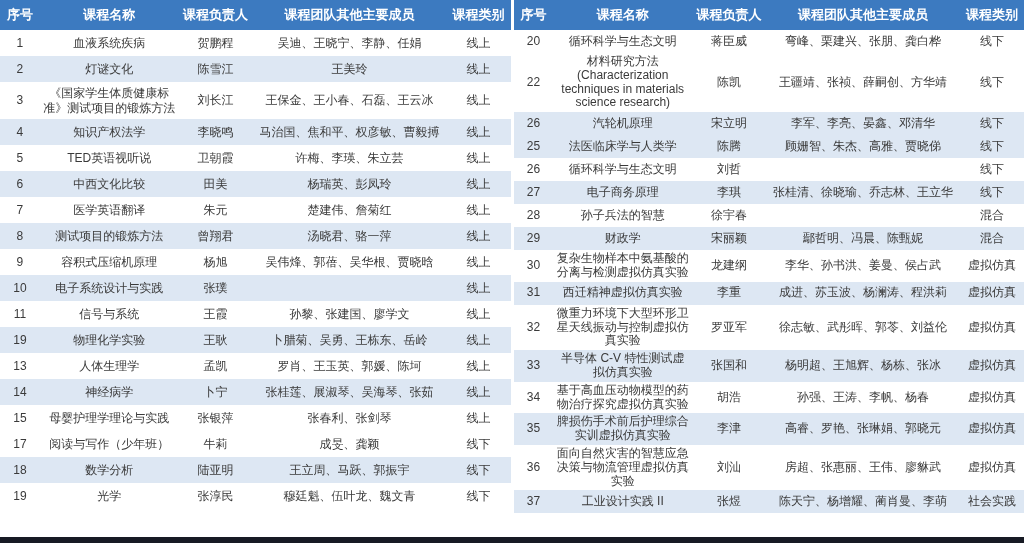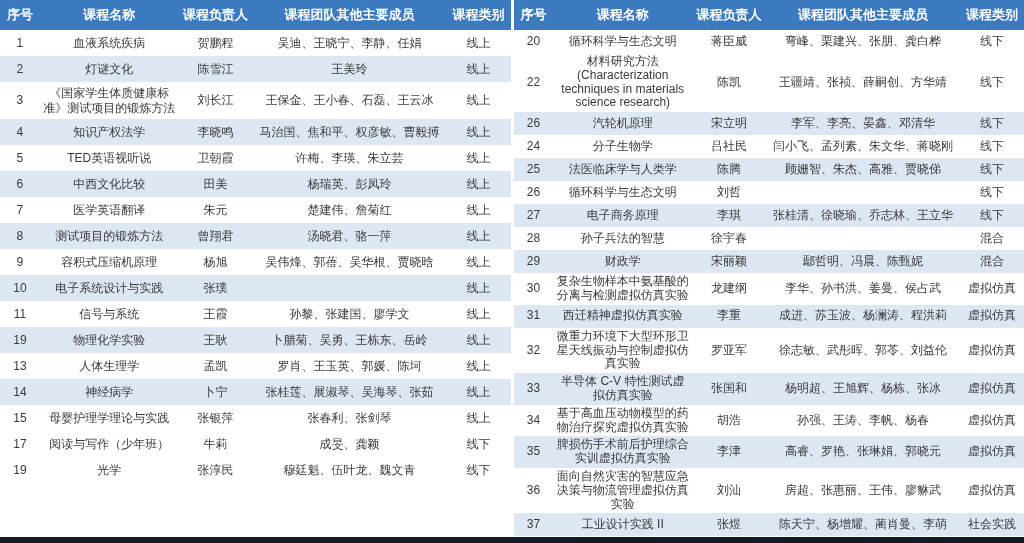--- a/index.html
+++ b/index.html
@@ -200,20 +200,27 @@
             <td>张春利、张剑琴</td>
             <td>线上</td>
           </tr>
           <tr>
             <td>17</td>
             <td>阅读与写作（少年班）</td>
             <td>牛莉</td>
             <td>成旻、龚颖</td>
             <td>线下</td>
           </tr>
+          <tr class="alt">
+            <td>18</td>
+            <td>数学分析</td>
+            <td>陆亚明</td>
+            <td>王立周、马跃、郭振宇</td>
+            <td>线下</td>
+          </tr>
           <tr>
             <td>19</td>
             <td>光学</td>
             <td>张淳民</td>
             <td>穆廷魁、伍叶龙、魏文青</td>
             <td>线下</td>
           </tr>
         </tbody>
     </table>
 
@@ -249,27 +256,20 @@
             <td>王疆靖、张祯、薛嗣创、方华靖</td>
             <td>线下</td>
           </tr>
           <tr class="alt">
             <td>26</td>
             <td>汽轮机原理</td>
             <td>宋立明</td>
             <td>李军、李亮、晏鑫、邓清华</td>
             <td>线下</td>
           </tr>
-          <tr>
-            <td>24</td>
-            <td>分子生物学</td>
-            <td>吕社民</td>
-            <td>闫小飞、孟列素、朱文华、蒋晓刚</td>
-            <td>线下</td>
-          </tr>
           <tr class="alt">
             <td>25</td>
             <td>法医临床学与人类学</td>
             <td>陈腾</td>
             <td>顾姗智、朱杰、高雅、贾晓俤</td>
             <td>线下</td>
           </tr>
           <tr>
             <td>26</td>
             <td>循环科学与生态文明</td>

